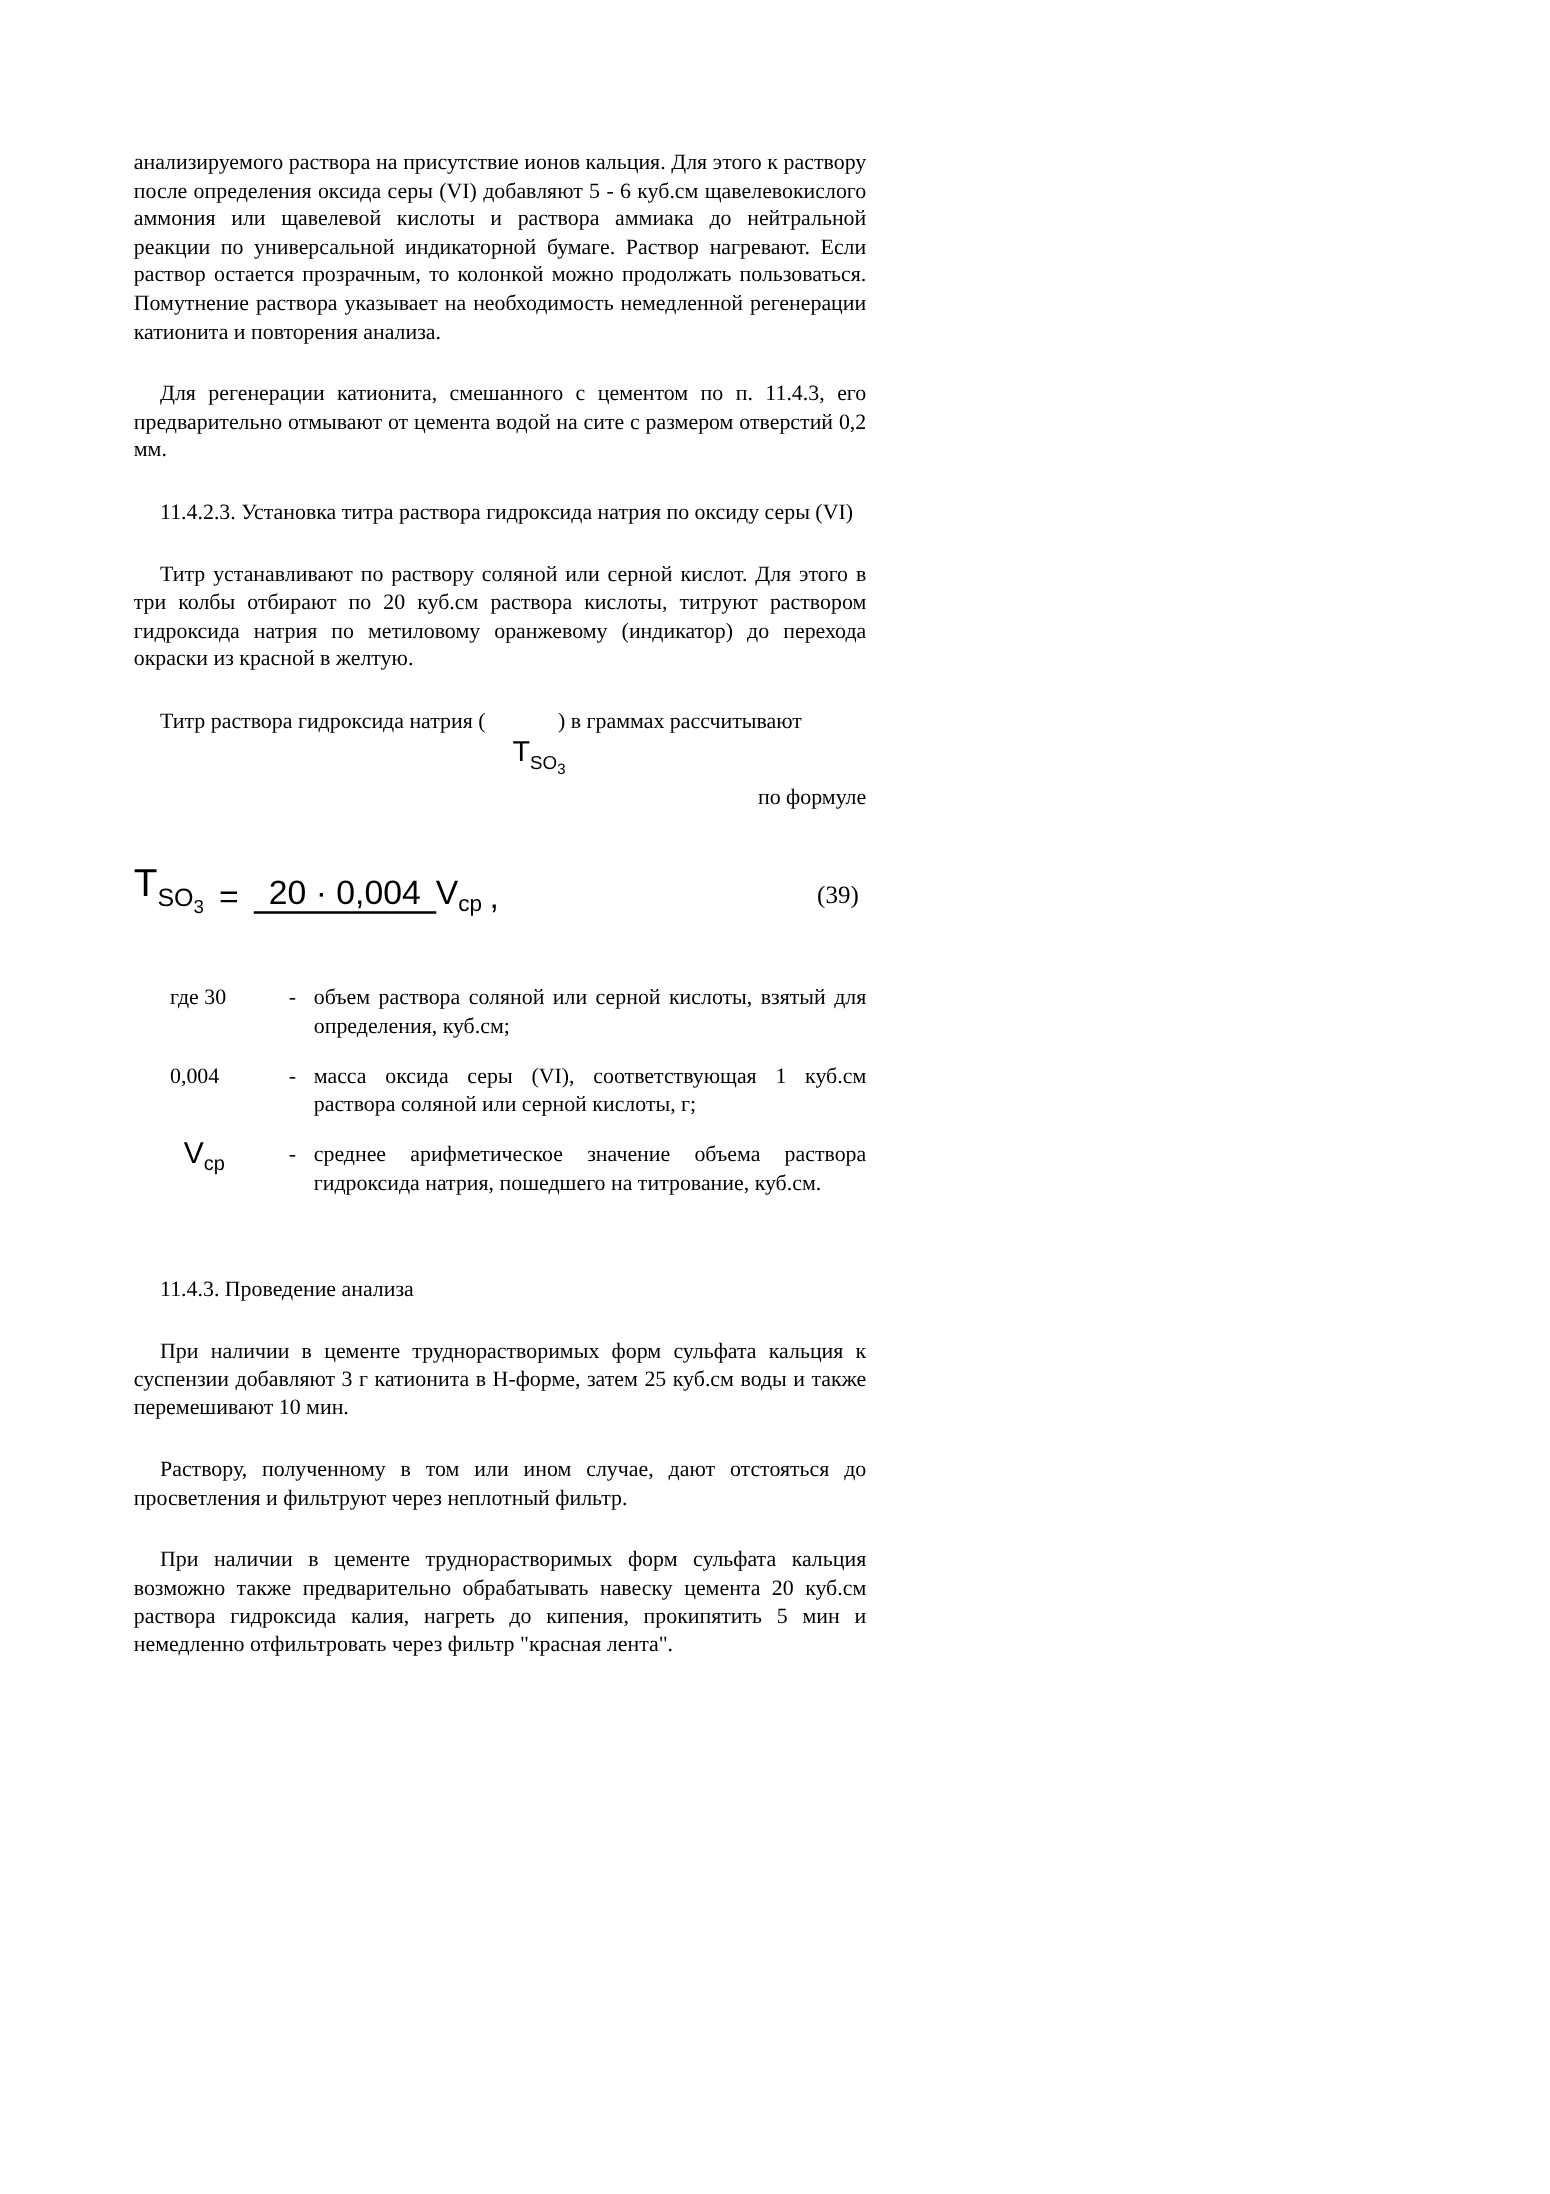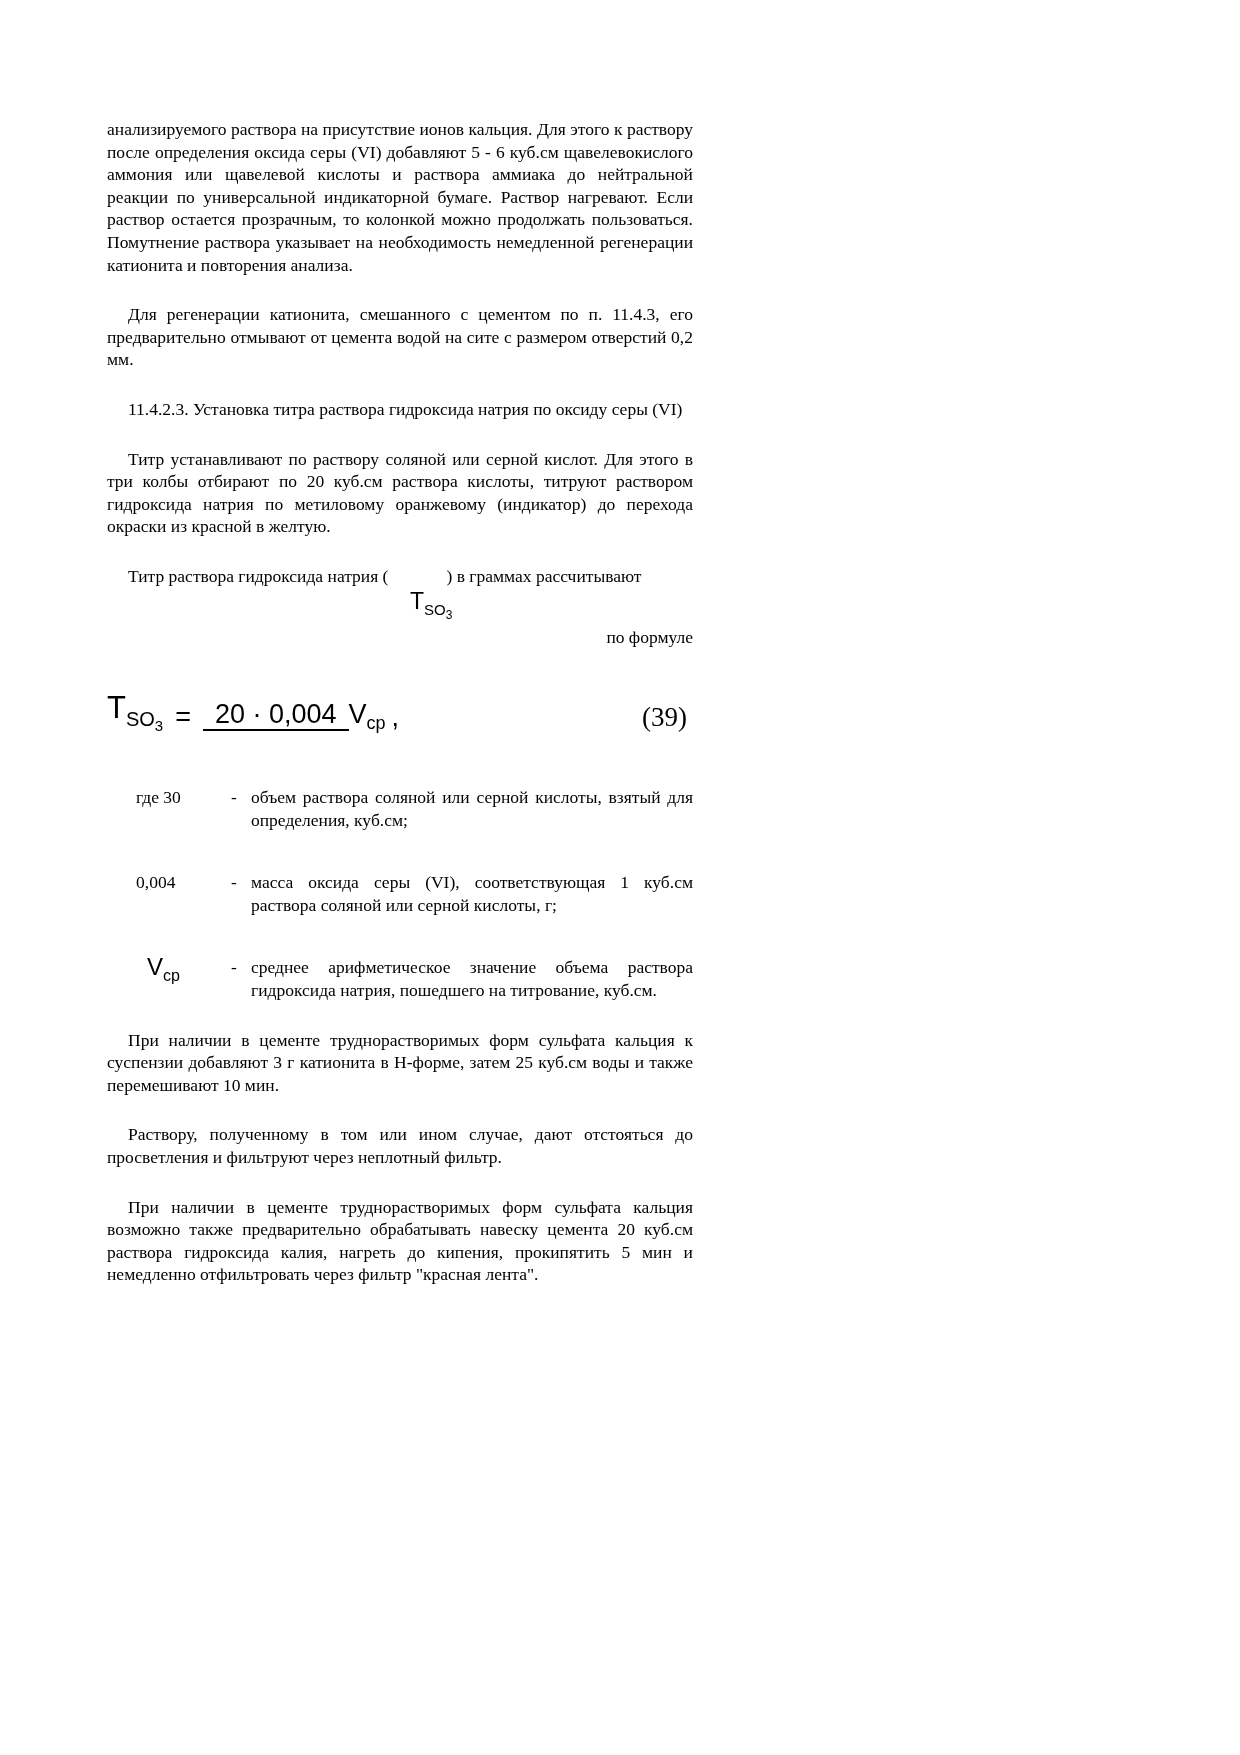--- a/index.html
+++ b/index.html
@@ -60,25 +60,25 @@
   .frac .den { padding-top: 3px; }
   .d-main { font-size: 27px; }
   .d-sub { font-size: 18px; vertical-align: -6px; }
   .f-comma { font-size: 27px; margin-left: 6px; }
   .eq-number {
     position: absolute;
     right: 6px;
     top: 50%;
     transform: translateY(-50%);
     font-family: "Liberation Serif", serif;
-    font-size: 27px;
+    font-size: 20px;
   }
 
   
-  .def-row { display: flex; margin-top: 40px; }
+  .def-row { display: flex; margin-top: 18px; }
   .def-row.firstdef { margin-top: 30px; }
   .def-term { width: 110px; padding-left: 29px; }
   .def-term.symbol { font-family: "Liberation Sans", sans-serif; padding-left: 40px; }
   .dterm-main { font-size: 24px; }
   .dterm-sub { font-size: 16px; vertical-align: -6px; }
   .def-dash { width: 34px; text-align: center; }
   .def-text { flex: 1; text-align: justify; }
 
   p.h2gap { margin-top: 62px; }
 </style>
@@ -124,20 +124,21 @@
       <div class="def-dash">-</div>
       <div class="def-text">масса оксида серы (VI), соответствующая 1 куб.см раствора соляной или серной кислоты, г;</div>
     </div>
 
     <div class="def-row">
       <div class="def-term symbol"><span class="dterm-main">V</span><span class="dterm-sub">ср</span></div>
       <div class="def-dash">-</div>
       <div class="def-text">среднее арифметическое значение объема раствора гидроксида натрия, пошедшего на титрование, куб.см.</div>
     </div>
 
+    <p class="body indent h2gap">11.4.3. Проведение анализа</p>
 
 
     <p class="body indent">При наличии в цементе труднорастворимых форм сульфата кальция к суспензии добавляют 3 г катионита в Н-форме, затем 25 куб.см воды и также перемешивают 10 мин.</p>
 
     <p class="body indent">Раствору, полученному в том или ином случае, дают отстояться до просветления и фильтруют через неплотный фильтр.</p>
 
     <p class="body indent">При наличии в цементе труднорастворимых форм сульфата кальция возможно также предварительно обрабатывать навеску цемента 20 куб.см раствора гидроксида калия, нагреть до кипения, прокипятить 5 мин и немедленно отфильтровать через фильтр "красная лента".</p>
 
   </div>
 </div>

